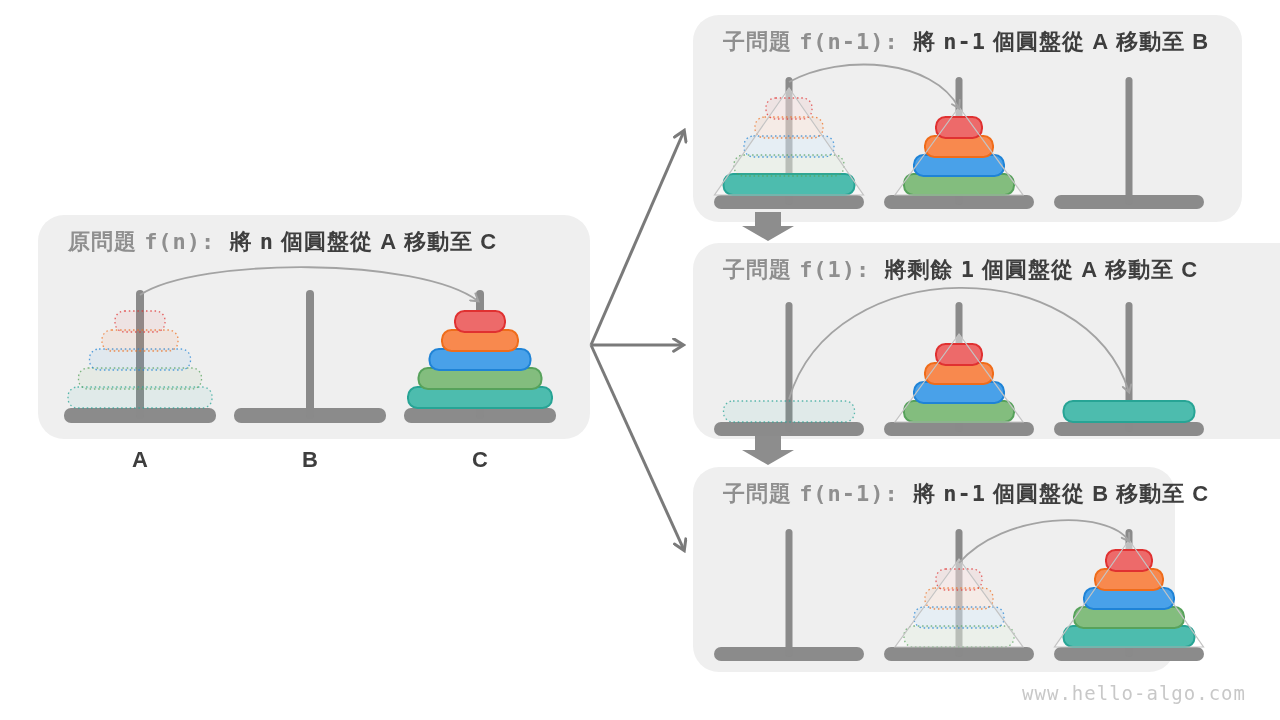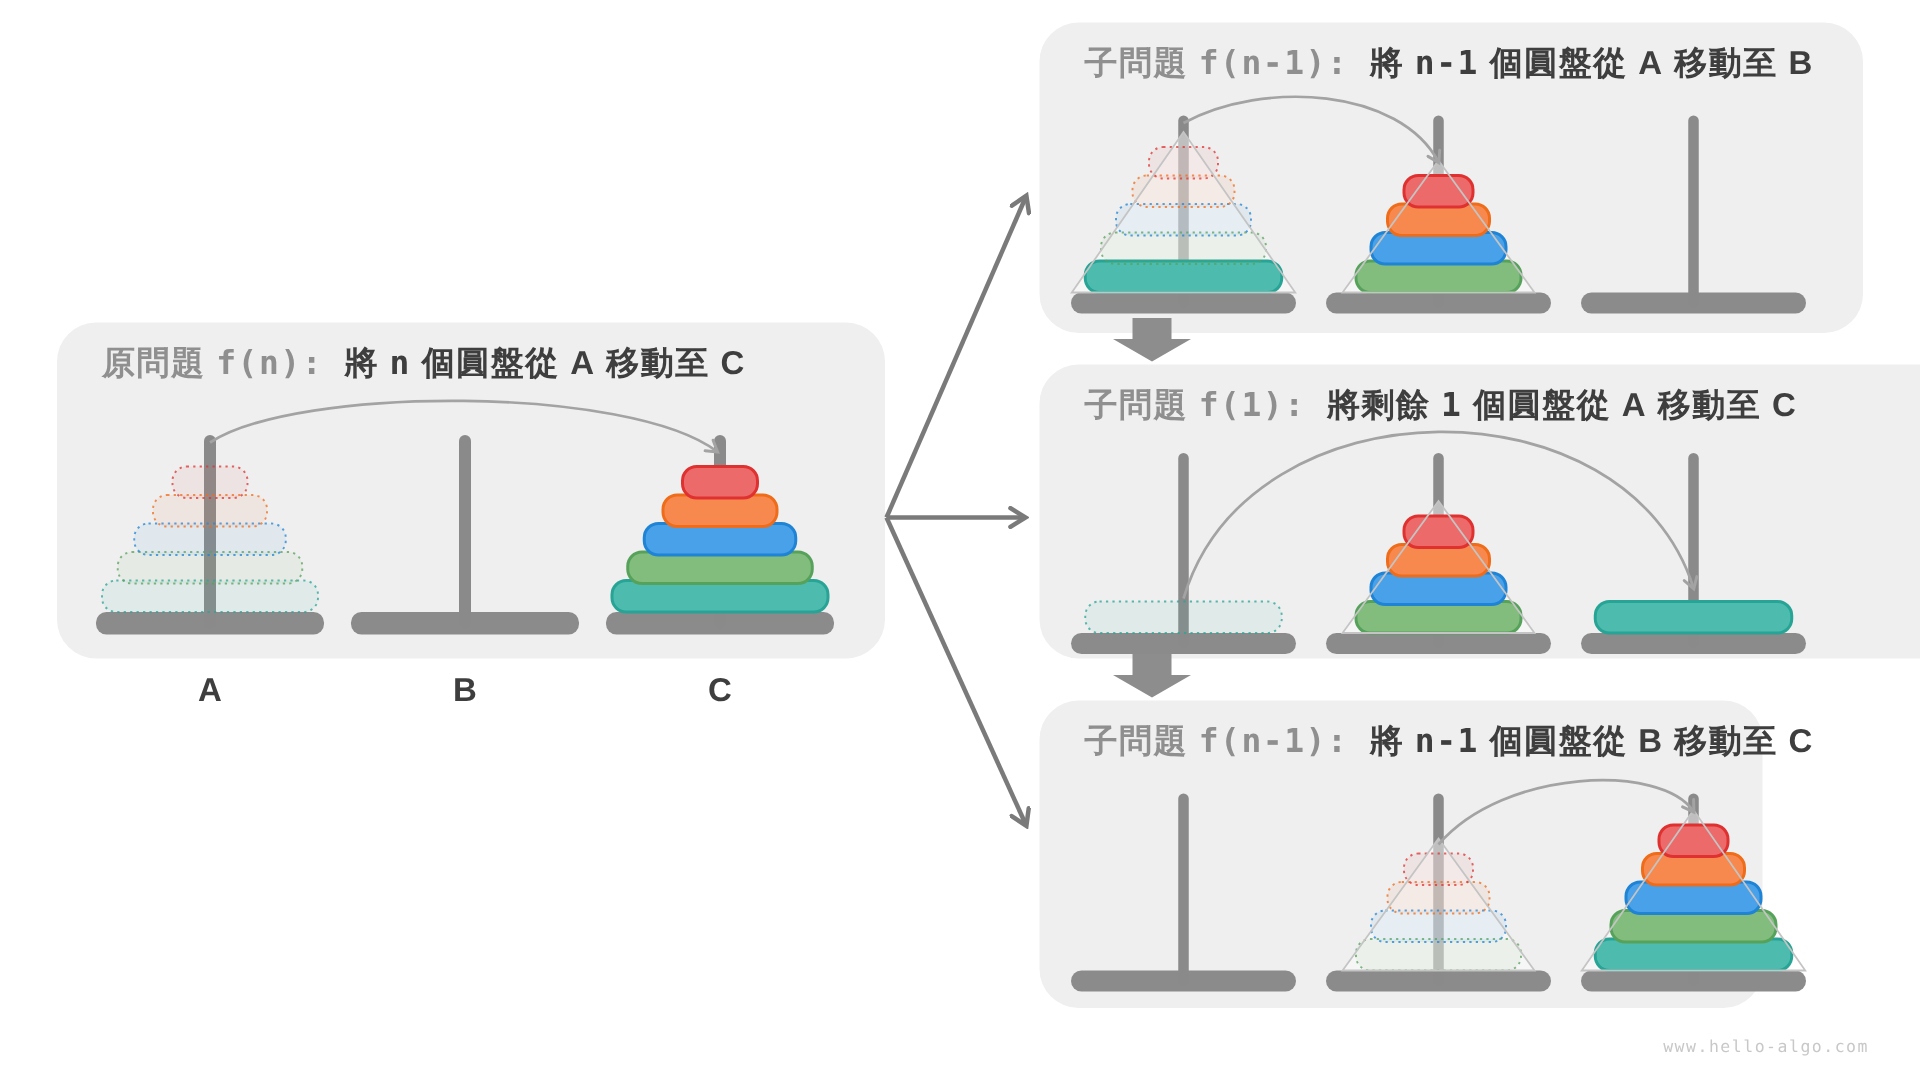--- a/index.html
+++ b/index.html
@@ -22,21 +22,21 @@
   .panel-title span.dark{color:#3e3e3e;}
   .panel-title span.mono{font-family:"DejaVu Sans Mono","Liberation Mono",monospace;}
   .panel-title span.strong{font-weight:800;}
   .panel svg.scene{position:absolute;left:0;top:0;z-index:1;}
   #overlay{
     position:absolute;left:0;top:0;z-index:5;pointer-events:none;
   }
   .watermark{
     position:absolute;right:34px;bottom:16px;
     font-family:"DejaVu Sans Mono","Liberation Mono",monospace;
-    font-size:11px;letter-spacing:1px;z-index:3;
+    font-size:19px;letter-spacing:1px;z-index:3;
   }
 </style>
 </head>
 <body>
 
 <div class="panel" id="panel-0" style="left: 38px; top: 215px; width: 552px; height: 224px; background: rgb(239, 239, 239);">
   <div class="panel-title"><span class="muted">原問題 </span><span class="muted mono">f(n)</span><span class="muted mono">: </span><span class="dark">將 </span><span class="dark mono">n</span><span class="dark"> 個圓盤從 </span><span class="dark strong">A</span><span class="dark"> 移動至 </span><span class="dark strong">C</span></div>
 <svg class="scene" width="552" height="265" viewBox="0 0 552 265">
       <defs>
         <marker id="arc-head-0" viewBox="0 0 10 10" refX="7.5" refY="5" markerWidth="11" markerHeight="11" markerUnits="userSpaceOnUse" orient="auto">

